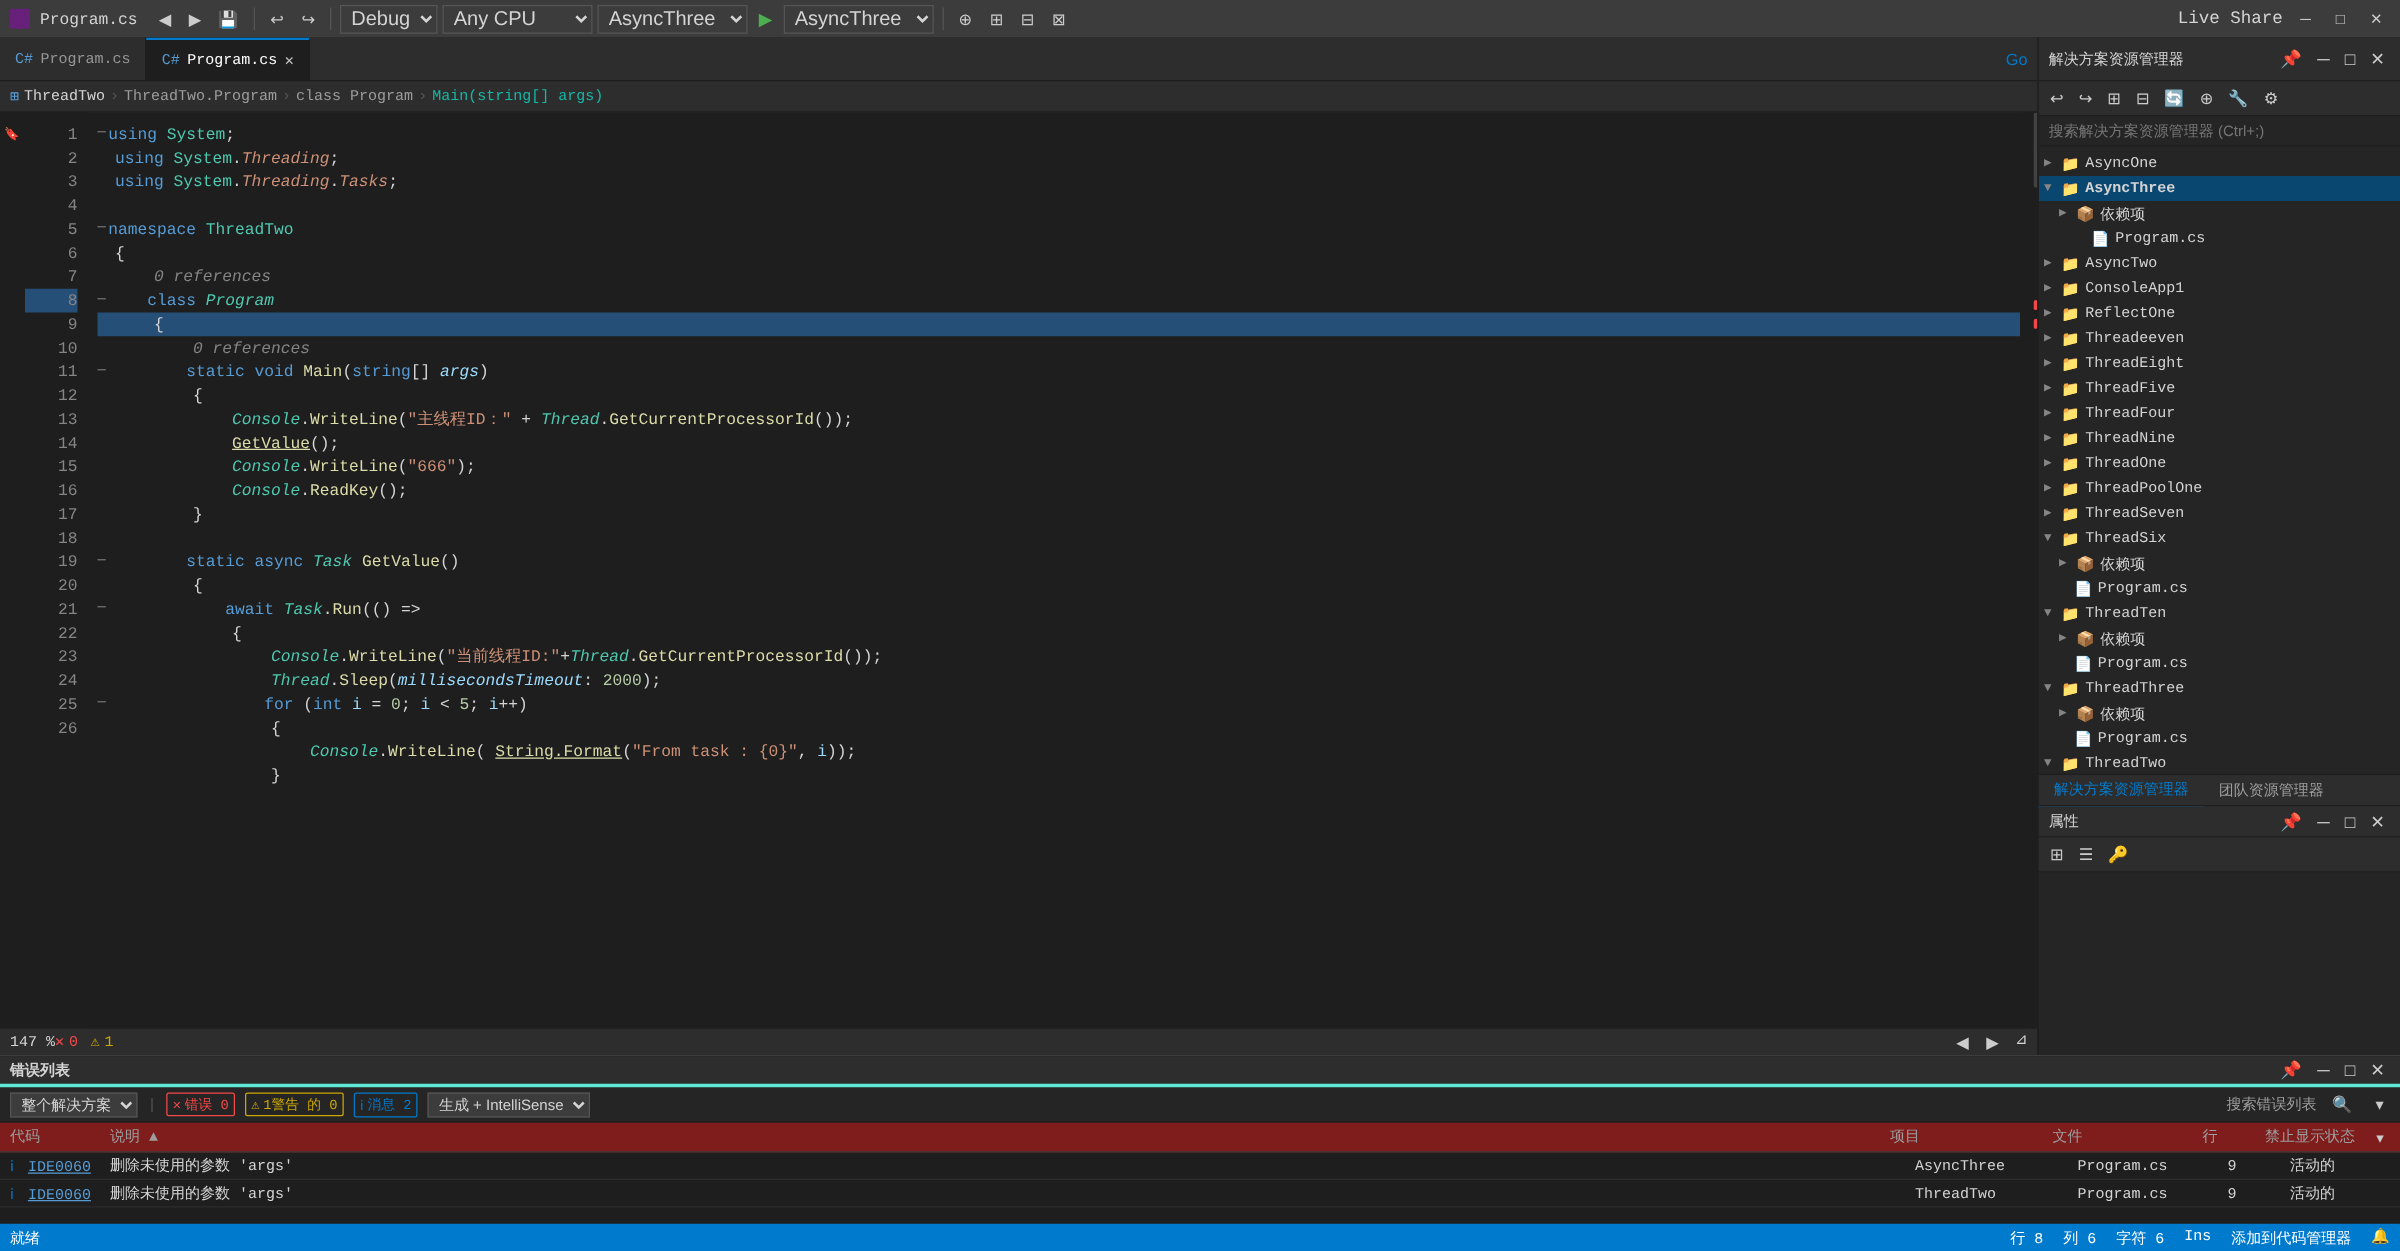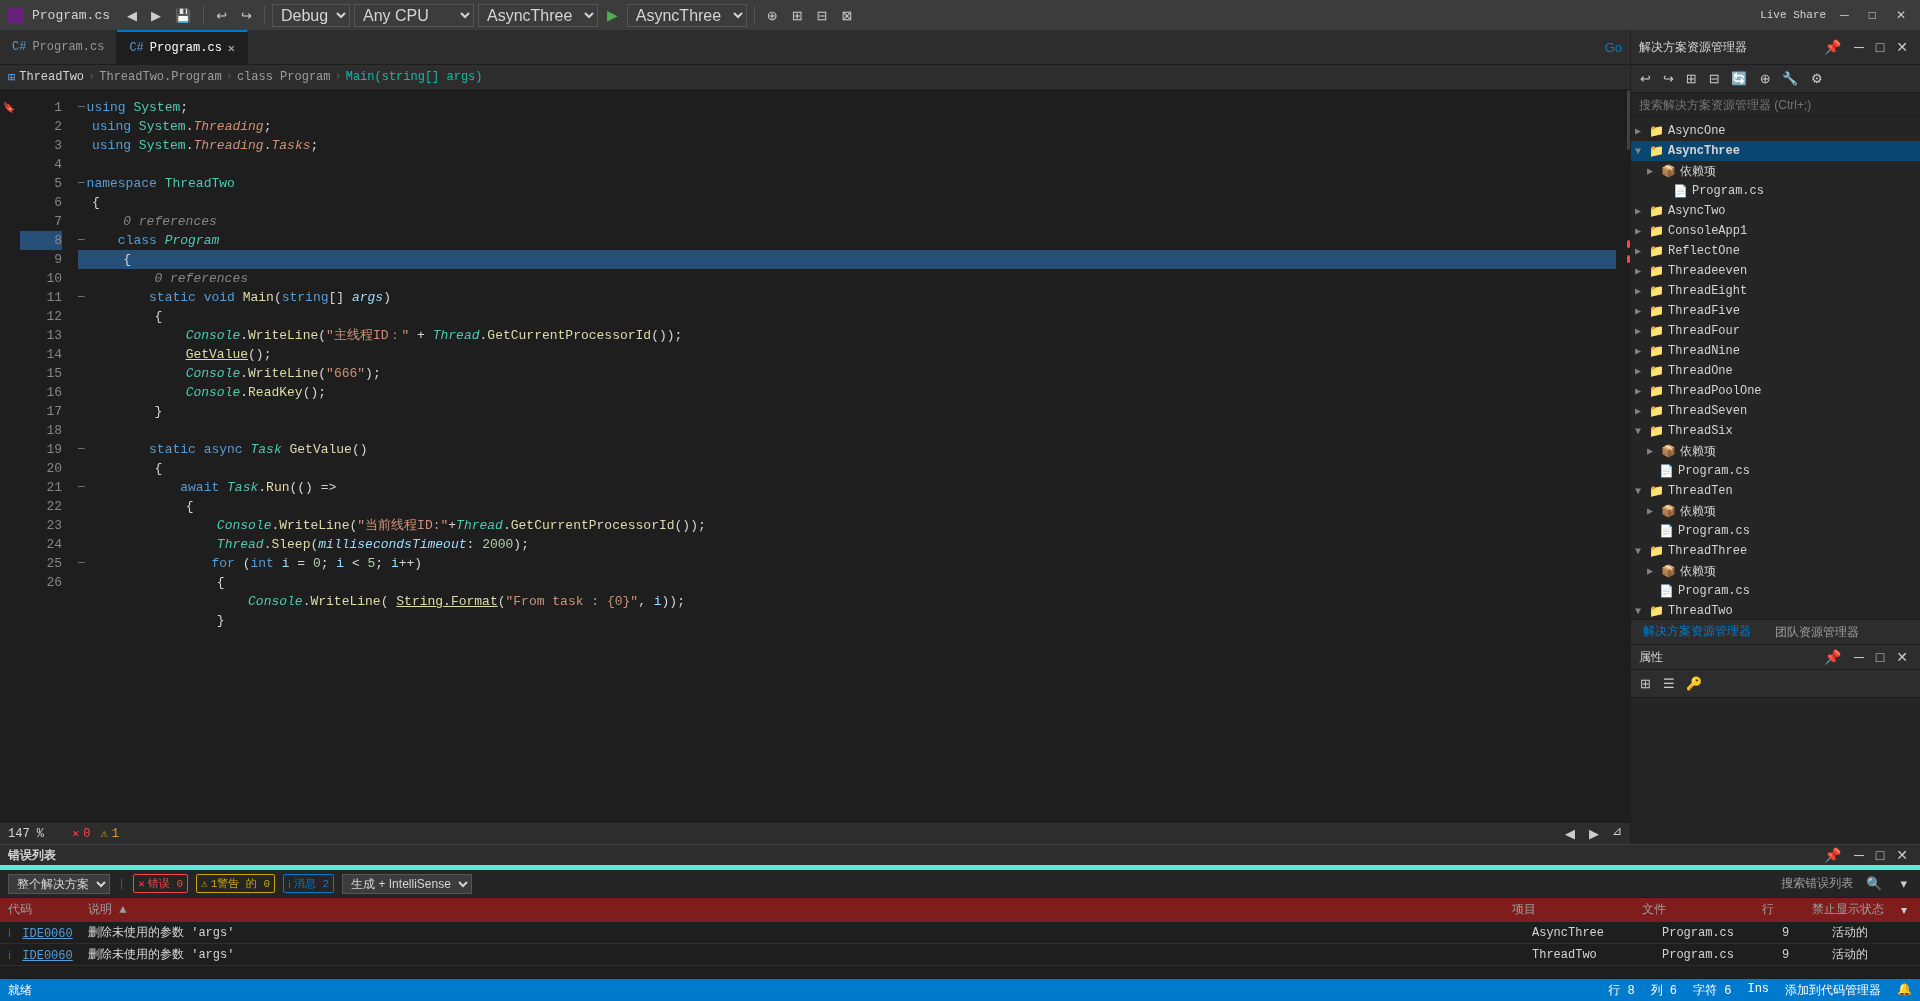--- a/index.html
+++ b/index.html
@@ -85,21 +85,21 @@
     .props-toolbar { background: #2d2d2d; height: 28px; display: flex; align-items: center; padding: 0 4px; gap: 2px; border-bottom: 1px solid #1e1e1e; }
     .props-content { flex: 1; }
 
     
     .panel-tabs { background: #2d2d2d; height: 25px; display: flex; align-items: center; border-top: 1px solid #1e1e1e; }
     .panel-tab { padding: 4px 12px; font-size: 12px; color: #9d9d9d; cursor: pointer; }
     .panel-tab.active { color: #007acc; border-bottom: 2px solid #007acc; }
 
     
     .bottom-area { height: 135px; display: flex; flex-direction: column; border-top: 1px solid #3c3c3c; flex-shrink: 0; }
-    .bottom-panel-header { background: #2d2d2d; height: 25px; display: flex; align-items: center; padding: 0 8px; gap: 12px; border-bottom: 5px solid #5eead4; font-size: 12px; }
+    .bottom-panel-header { background: #2d2d2d; height: 25px; display: flex; align-items: center; padding: 0 8px; gap: 12px; border-bottom: 3px solid #5eead4; font-size: 12px; }
     .bottom-panel-title { color: #d4d4d4; font-weight: bold; }
     .bottom-panel-controls { margin-left: auto; display: flex; gap: 4px; }
     .bottom-toolbar { background: #252526; height: 28px; display: flex; align-items: center; padding: 0 8px; gap: 8px; border-bottom: 1px solid #1e1e1e; font-size: 12px; }
     .filter-dropdown { background: #3c3c3c; border: 1px solid #555; color: #d4d4d4; font-size: 12px; padding: 1px 4px; }
     .error-badge { background: transparent; border: 1px solid #f44747; color: #f44747; font-size: 11px; padding: 1px 4px; border-radius: 2px; display: flex; align-items: center; gap: 3px; }
     .warn-badge { background: transparent; border: 1px solid #cca700; color: #cca700; font-size: 11px; padding: 1px 4px; border-radius: 2px; display: flex; align-items: center; gap: 3px; }
     .info-badge { background: transparent; border: 1px solid #007acc; color: #007acc; font-size: 11px; padding: 1px 4px; border-radius: 2px; display: flex; align-items: center; gap: 3px; }
     .bottom-table { flex: 1; overflow-y: auto; }
     .bottom-table-header { display: flex; background: #7f1d1d; height: 24px; align-items: center; border-bottom: 1px solid #3c3c3c; font-size: 12px; color: #9d9d9d; padding: 0 8px; gap: 0; }
     .col-code { width: 80px; flex-shrink: 0; }
@@ -149,21 +149,21 @@
     <select class="tool-dropdown tool-dropdown-wide">
       <option>AsyncThree</option>
     </select>
     <div class="tool-sep"></div>
     <button class="tool-btn">⊕</button>
     <button class="tool-btn">⊞</button>
     <button class="tool-btn">⊟</button>
     <button class="tool-btn">⊠</button>
   </div>
   <div class="title-bar-right">
-    <span style="cursor:pointer;color:#d4d4d4;font-size:11px;">Live Share</span>
+    <span style="cursor:pointer;color:#d4d4d4;font-size:14px;">Live Share</span>
     <button class="tb-btn">─</button>
     <button class="tb-btn">□</button>
     <button class="tb-btn">✕</button>
   </div>
 </div>
 
 <div class="main-area">
 
   <div class="editor-area">
 
@@ -365,21 +365,21 @@
         </div>
       </div>
 
       <div style="width:14px;background:#1e1e1e;position:relative;flex-shrink:0;">
         <div style="position:absolute;top:0;right:0;width:3px;height:60px;background:#424242;border-radius:2px;"></div>
         <div style="position:absolute;top:150px;right:0;width:3px;height:8px;background:#f44747;border-radius:2px;"></div>
         <div style="position:absolute;top:165px;right:0;width:3px;height:8px;background:#f44747;border-radius:2px;"></div>
       </div>
     </div>
 
-    <div style="background:#2d2d2d;height:22px;display:flex;align-items:center;padding:0 8px;gap:28px;font-size:12px;border-top:1px solid #1e1e1e;flex-shrink:0;">
+    <div style="background:#2d2d2d;height:22px;display:flex;align-items:center;padding:0 8px;gap:0;font-size:12px;border-top:1px solid #1e1e1e;flex-shrink:0;">
       <span style="color:#d4d4d4;">147 %</span>
       <div style="display:flex;align-items:center;gap:4px;">
         <span style="color:#f44747;">✕</span>
         <span style="color:#f44747;">0</span>
         <span style="color:#cca700;margin-left:6px;">⚠</span>
         <span style="color:#cca700;">1</span>
       </div>
       <div style="display:flex;gap:4px;margin-left:auto;">
         <button class="tool-btn">◀</button>
         <button class="tool-btn">▶</button>

